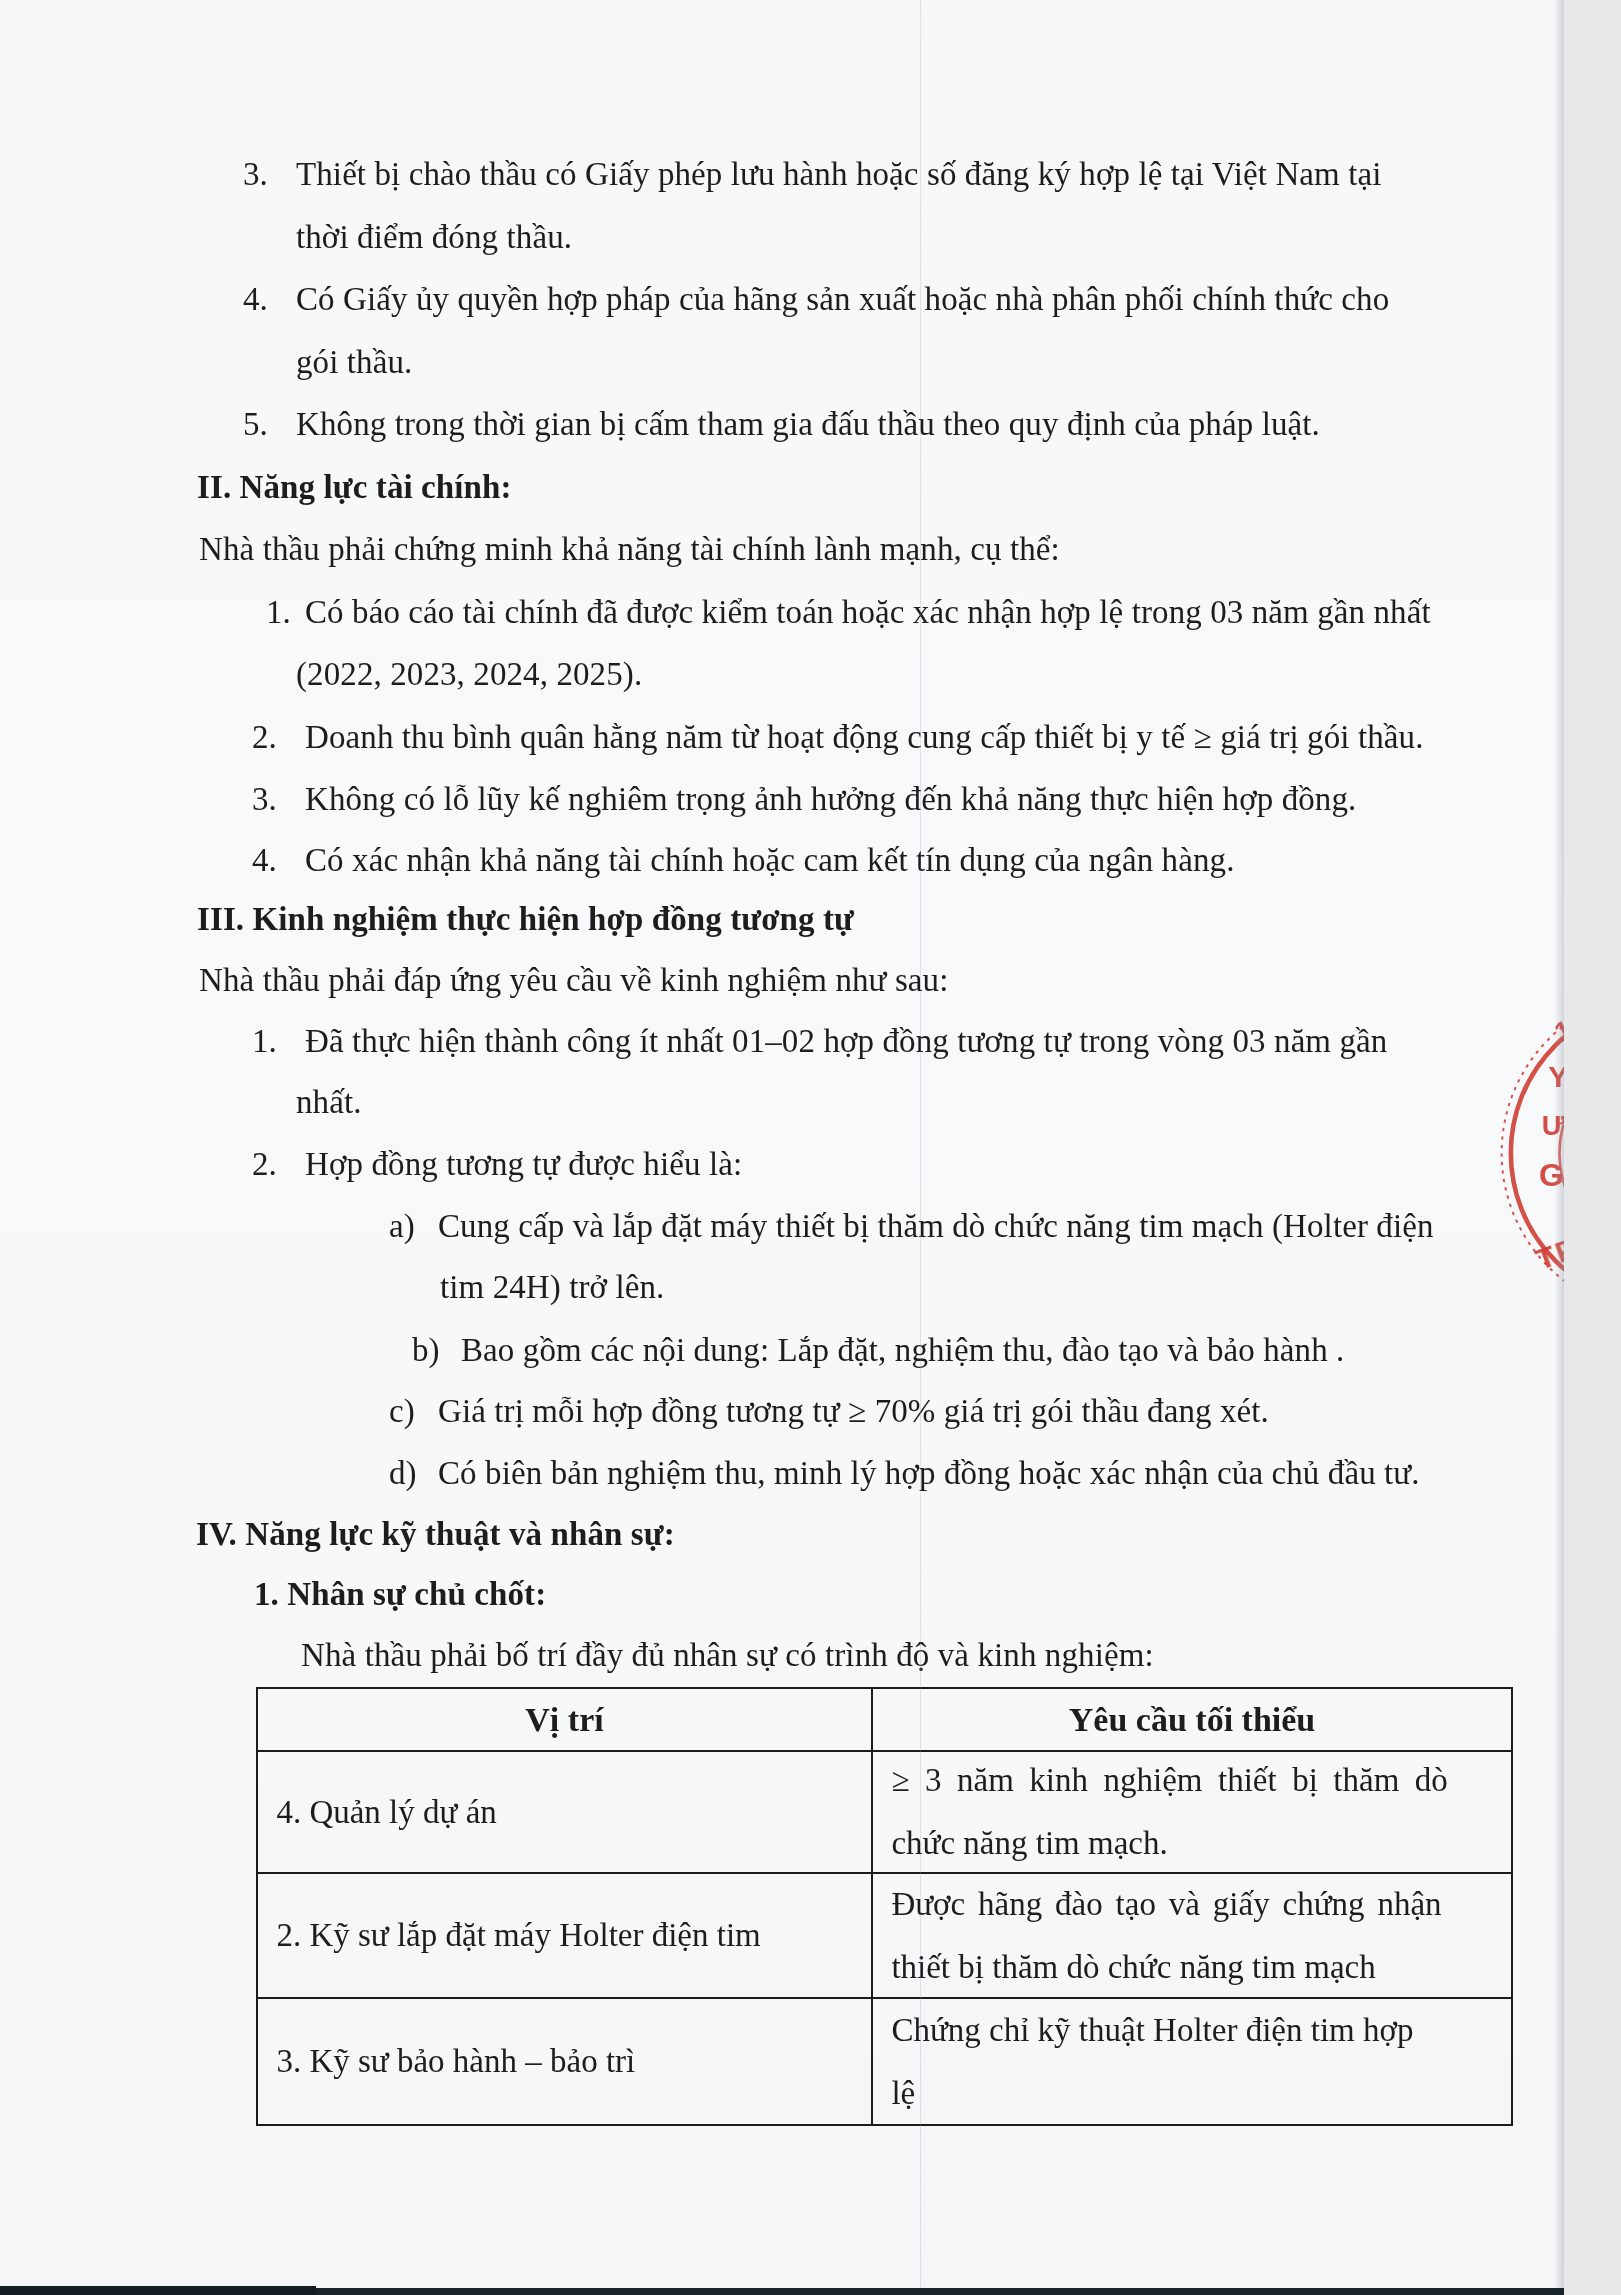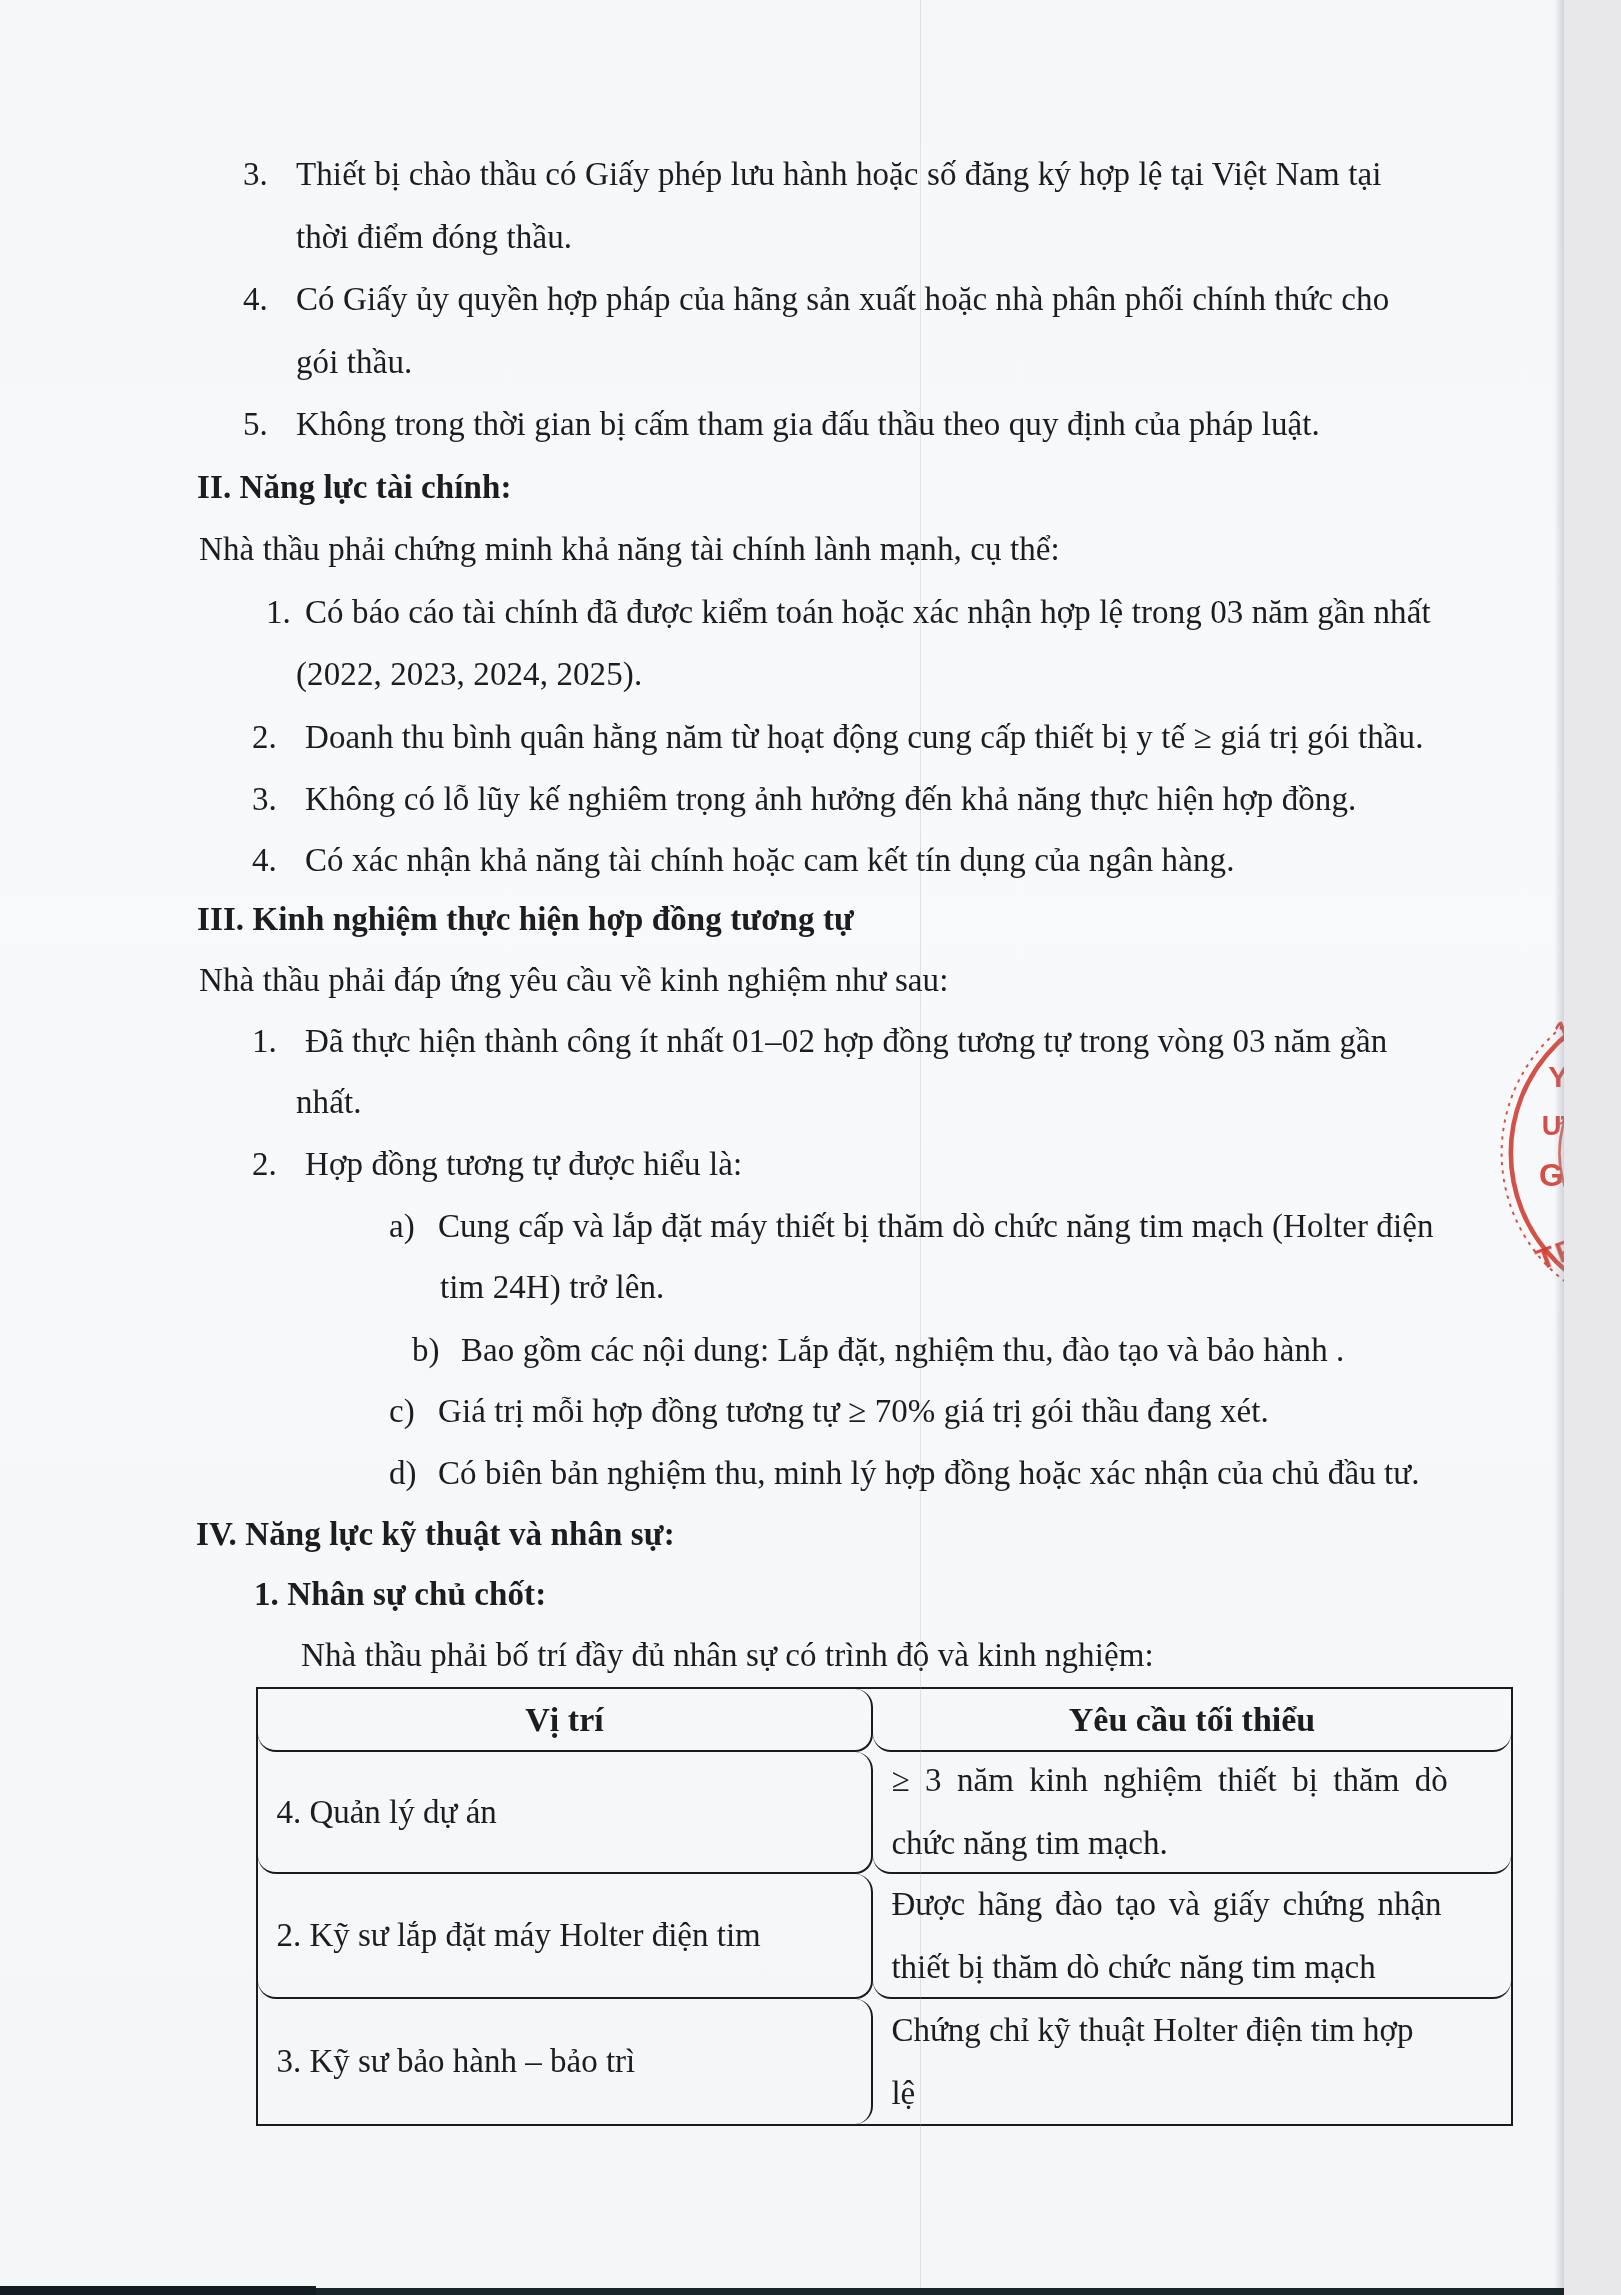--- a/index.html
+++ b/index.html
@@ -30,21 +30,20 @@
     grid-template-columns:615px 1fr;
     grid-template-rows:63px 122px 125px 125px;
     background:transparent;
   }
   .kv-cell{
     border-right:2px solid #1b1b1d;
     border-bottom:2px solid #1b1b1d;
     display:flex;flex-direction:column;justify-content:center;
     padding:0 18.4px;
     font-size:33px;
-    border-radius:18px;
   }
   .kv-cell.last-col{border-right:none;}
   .kv-cell.last-row{border-bottom:none;}
   .kv-head{align-items:center;font-weight:bold;font-size:34px;}
   .req-line{line-height:63px;white-space:nowrap;}
   .sp1{word-spacing:0.22em;}
   .sp2{word-spacing:0.14em;}
   
   .scan-line-v{
     position:absolute;top:0;width:1.3px;height:100%;

